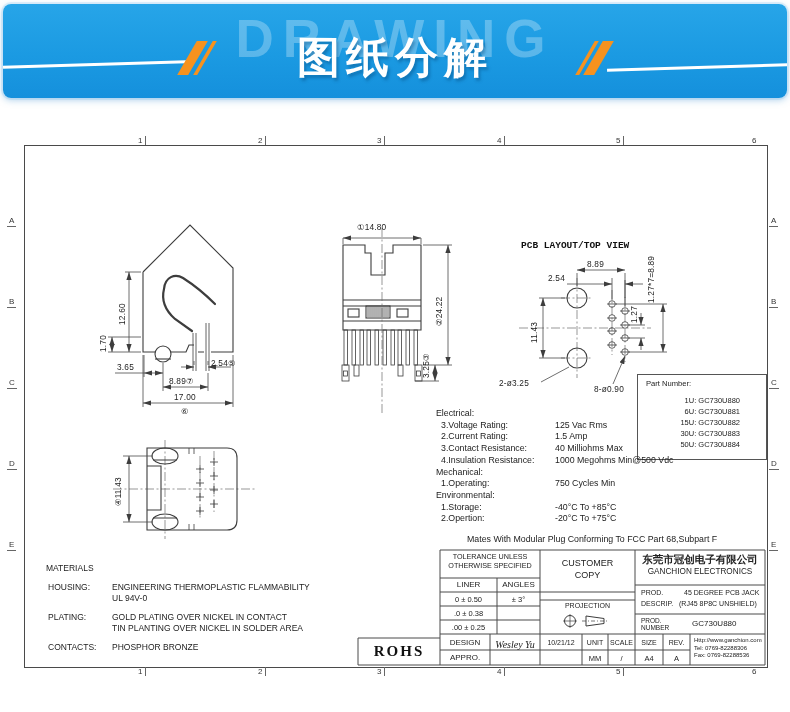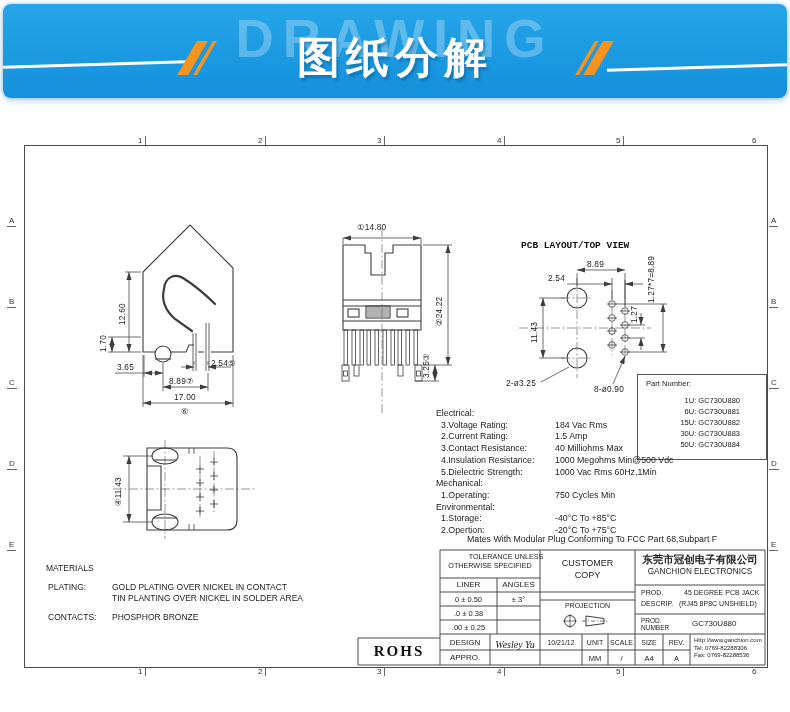--- a/index.html
+++ b/index.html
@@ -220,21 +220,21 @@
         <path d="M46,142 L74,127"></path>
         <path d="M118,144 L130,116" marker-end="url(#arr)"></path>
       </g>
     </svg>
     <span class="pcb-title" style="left:26px;top:0px;">PCB LAYOUT/TOP VIEW</span>
     <span class="dim" style="left:92px;top:19px;">8.89</span>
     <span class="dim" style="left:53px;top:33px;">2.54</span>
     <span class="dim rot" style="left:151px;top:63px;">1.27*7=8.89</span>
     <span class="dim rot" style="left:34px;top:103px;">11.43</span>
     <span class="dim rot" style="left:134px;top:83px;">1.27</span>
-    <span class="dim" style="left:11px;top:138px;">2-ø3.25</span>
+    <span class="dim" style="left:4px;top:138px;">2-ø3.25</span>
     <span class="dim" style="left:99px;top:144px;">8-ø0.90</span>
   </div>
 
   <div class="view" style="left:105px;top:438px;width:160px;height:115px;">
     <svg width="160" height="115" viewBox="0 0 160 115">
       <g class="cline">
         <path d="M8,51 H150 M60,2 V101 M95,18 V80 M109,13 V74"></path>
       </g>
       <g class="outline">
         <path d="M42,10 H122 Q132,10 132,20 V82 Q132,92 122,92 H42 Z"></path>
@@ -262,78 +262,81 @@
     <span class="pn-item" style="top:32px;">6U: GC730U881</span>
     <span class="pn-item" style="top:43px;">15U: GC730U882</span>
     <span class="pn-item" style="top:54px;">30U: GC730U883</span>
     <span class="pn-item" style="top:65px;">50U: GC730U884</span>
   </div>
 
   <div class="specs">
     <div class="s-h">Electrical:</div>
     <div class="s-row">
         <span class="s-l">3.Voltage Rating:</span>
-        <span>184 Vac Rms</span>
+        <span>125 Vac Rms</span>
       </div>
     <div class="s-row">
         <span class="s-l">2.Current Rating:</span>
         <span>1.5 Amp</span>
       </div>
     <div class="s-row">
         <span class="s-l">3.Contact Resistance:</span>
         <span>40 Milliohms Max</span>
       </div>
     <div class="s-row">
         <span class="s-l">4.Insulation Resistance:</span>
         <span>1000 Megohms Min@500 Vdc</span>
       </div>
-    <div class="s-row">
-        <span class="s-l">5.Dielectric Strength:</span>
-        <span>1000 Vac Rms 60Hz,1Min</span>
-      </div>
     <div class="s-h">Mechanical:</div>
     <div class="s-row">
         <span class="s-l">1.Operating:</span>
         <span>750 Cycles Min</span>
       </div>
     <div class="s-h">Environmental:</div>
     <div class="s-row">
         <span class="s-l">1.Storage:</span>
         <span>-40°C To +85°C</span>
       </div>
     <div class="s-row">
         <span class="s-l">2.Opertion:</span>
         <span>-20°C To +75°C</span>
       </div>
   </div>
   <div class="mates">Mates With Modular Plug Conforming To FCC Part 68,Subpart F</div>
 
   <div class="notes">
     <div class="n-mat">MATERIALS</div>
+    <div class="n-row">
+      <span class="n-l">HOUSING:</span>
+      <span>
+          <div>ENGINEERING THERMOPLASTIC FLAMMABILITY</div>
+          <div>UL 94V-0</div>
+        </span>
+    </div>
     <div class="n-row">
       <span class="n-l">PLATING:</span>
       <span>
           <div>GOLD PLATING OVER NICKEL IN CONTACT</div>
           <div>TIN PLANTING OVER NICKEL IN SOLDER AREA</div>
         </span>
     </div>
     <div class="n-row">
       <span class="n-l">CONTACTS:</span>
       <span>PHOSPHOR BRONZE</span>
     </div>
   </div>
 
   <svg style="position:absolute;left:350px;top:545px;" width="420" height="125" viewBox="0 0 420 125">
     <g stroke="#4a4a4a" stroke-width="1" fill="none">
       <path d="M90,5 H415 M90,33 H190 M90,47 H285 M190,55 H285 M90,61 H190 M90,75 H190 M285,40 H415 M285,69 H415 M90,89 H415 M90,105 H340 M8,120 H415 M8,93 H90"></path>
       <path d="M90,5 V120 M147,33 V89 M190,5 V120 M285,5 V120 M415,5 V120 M232,89 V120 M258,89 V120 M313,89 V120 M340,89 V120 M8,93 V120 M140,89 V120"></path>
     </g>
   </svg>
 
-  <span class="tb-txt tb-c" style="left:440px;top:552px;width:100px;font-size:7.2px;padding-left:16px;">TOLERANCE UNLESS</span>
+  <span class="tb-txt tb-c" style="left:440px;top:552px;width:100px;font-size:7.2px;">TOLERANCE UNLESS</span>
   <span class="tb-txt tb-c" style="left:440px;top:561px;width:100px;font-size:7.2px;">OTHERWISE SPECIFIED</span>
   <span class="tb-txt tb-c" style="left:440px;top:580px;width:57px;font-size:8px;">LINER</span>
   <span class="tb-txt tb-c" style="left:497px;top:580px;width:43px;font-size:8px;">ANGLES</span>
   <span class="tb-txt tb-c" style="left:440px;top:595px;width:57px;">0  ±  0.50</span>
   <span class="tb-txt tb-c" style="left:497px;top:595px;width:43px;">±  3°</span>
   <span class="tb-txt tb-c" style="left:440px;top:609px;width:57px;">.0  ±  0.38</span>
   <span class="tb-txt tb-c" style="left:440px;top:623px;width:57px;">.00 ±  0.25</span>
   <span class="tb-txt tb-c" style="left:440px;top:638px;width:50px;font-size:8px;">DESIGN</span>
   <span class="tb-txt tb-c wes" style="left:490px;top:639px;width:50px;">Wesley Yu</span>
   <span class="tb-txt tb-c" style="left:540px;top:639px;width:42px;font-size:7px;">10/21/12</span>

